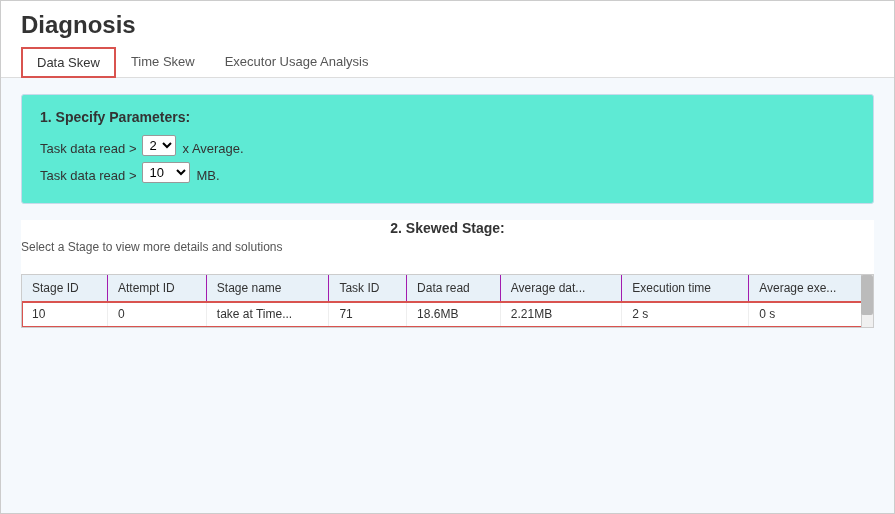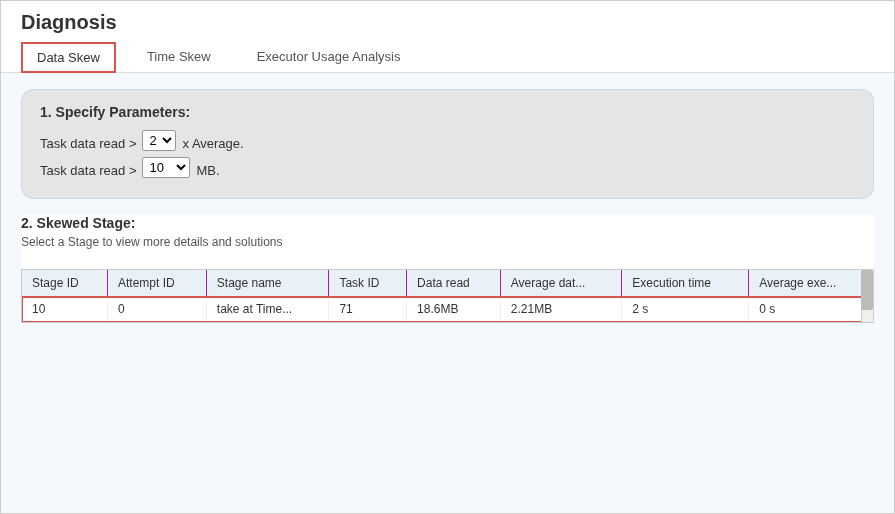--- a/index.html
+++ b/index.html
@@ -17,28 +17,28 @@
       height: 514px;
       border: 1px solid #ccc;
       display: flex;
       flex-direction: column;
     }
     .page-header {
       padding: 10px 20px 0 20px;
       border-bottom: 1px solid #ddd;
     }
     .page-title {
-      font-size: 20px;
+      font-size: 24px;
       font-weight: bold;
       color: #333;
       margin-bottom: 8px;
     }
     .tabs {
       display: flex;
-      gap: 16px;
+      gap: 0;
     }
     .tab {
       padding: 6px 14px;
       cursor: pointer;
       font-size: 13px;
       color: #555;
       border: 1px solid transparent;
       margin-bottom: -1px;
       background: transparent;
     }
@@ -48,23 +48,23 @@
       font-weight: normal;
       background: #fff;
     }
     .page-content {
       flex: 1;
       padding: 16px 20px;
       overflow-y: auto;
       background: #f5f9fd;
     }
     .section {
-      background: #e5e5e5;
+      background: #5eead4;
       border: 1px solid #c8daea;
-      border-radius: 12px;
+      border-radius: 3px;
       padding: 14px 18px;
       margin-bottom: 16px;
     }
     .section-title {
       font-size: 14px;
       font-weight: bold;
       color: #333;
       margin-bottom: 10px;
     }
     .param-row {
@@ -83,20 +83,21 @@
     }
     .section2 {
       background: #fff;
       border: none;
       padding: 0;
     }
     .section2 .section-title {
       font-size: 14px;
       font-weight: bold;
       margin-bottom: 4px;
+      text-align: center;
     }
     .section2-subtitle {
       font-size: 12px;
       color: #555;
       margin-bottom: 20px;
     }
     .table-wrapper {
       border: 1px solid #ccc;
       overflow-x: auto;
       overflow-y: auto;

